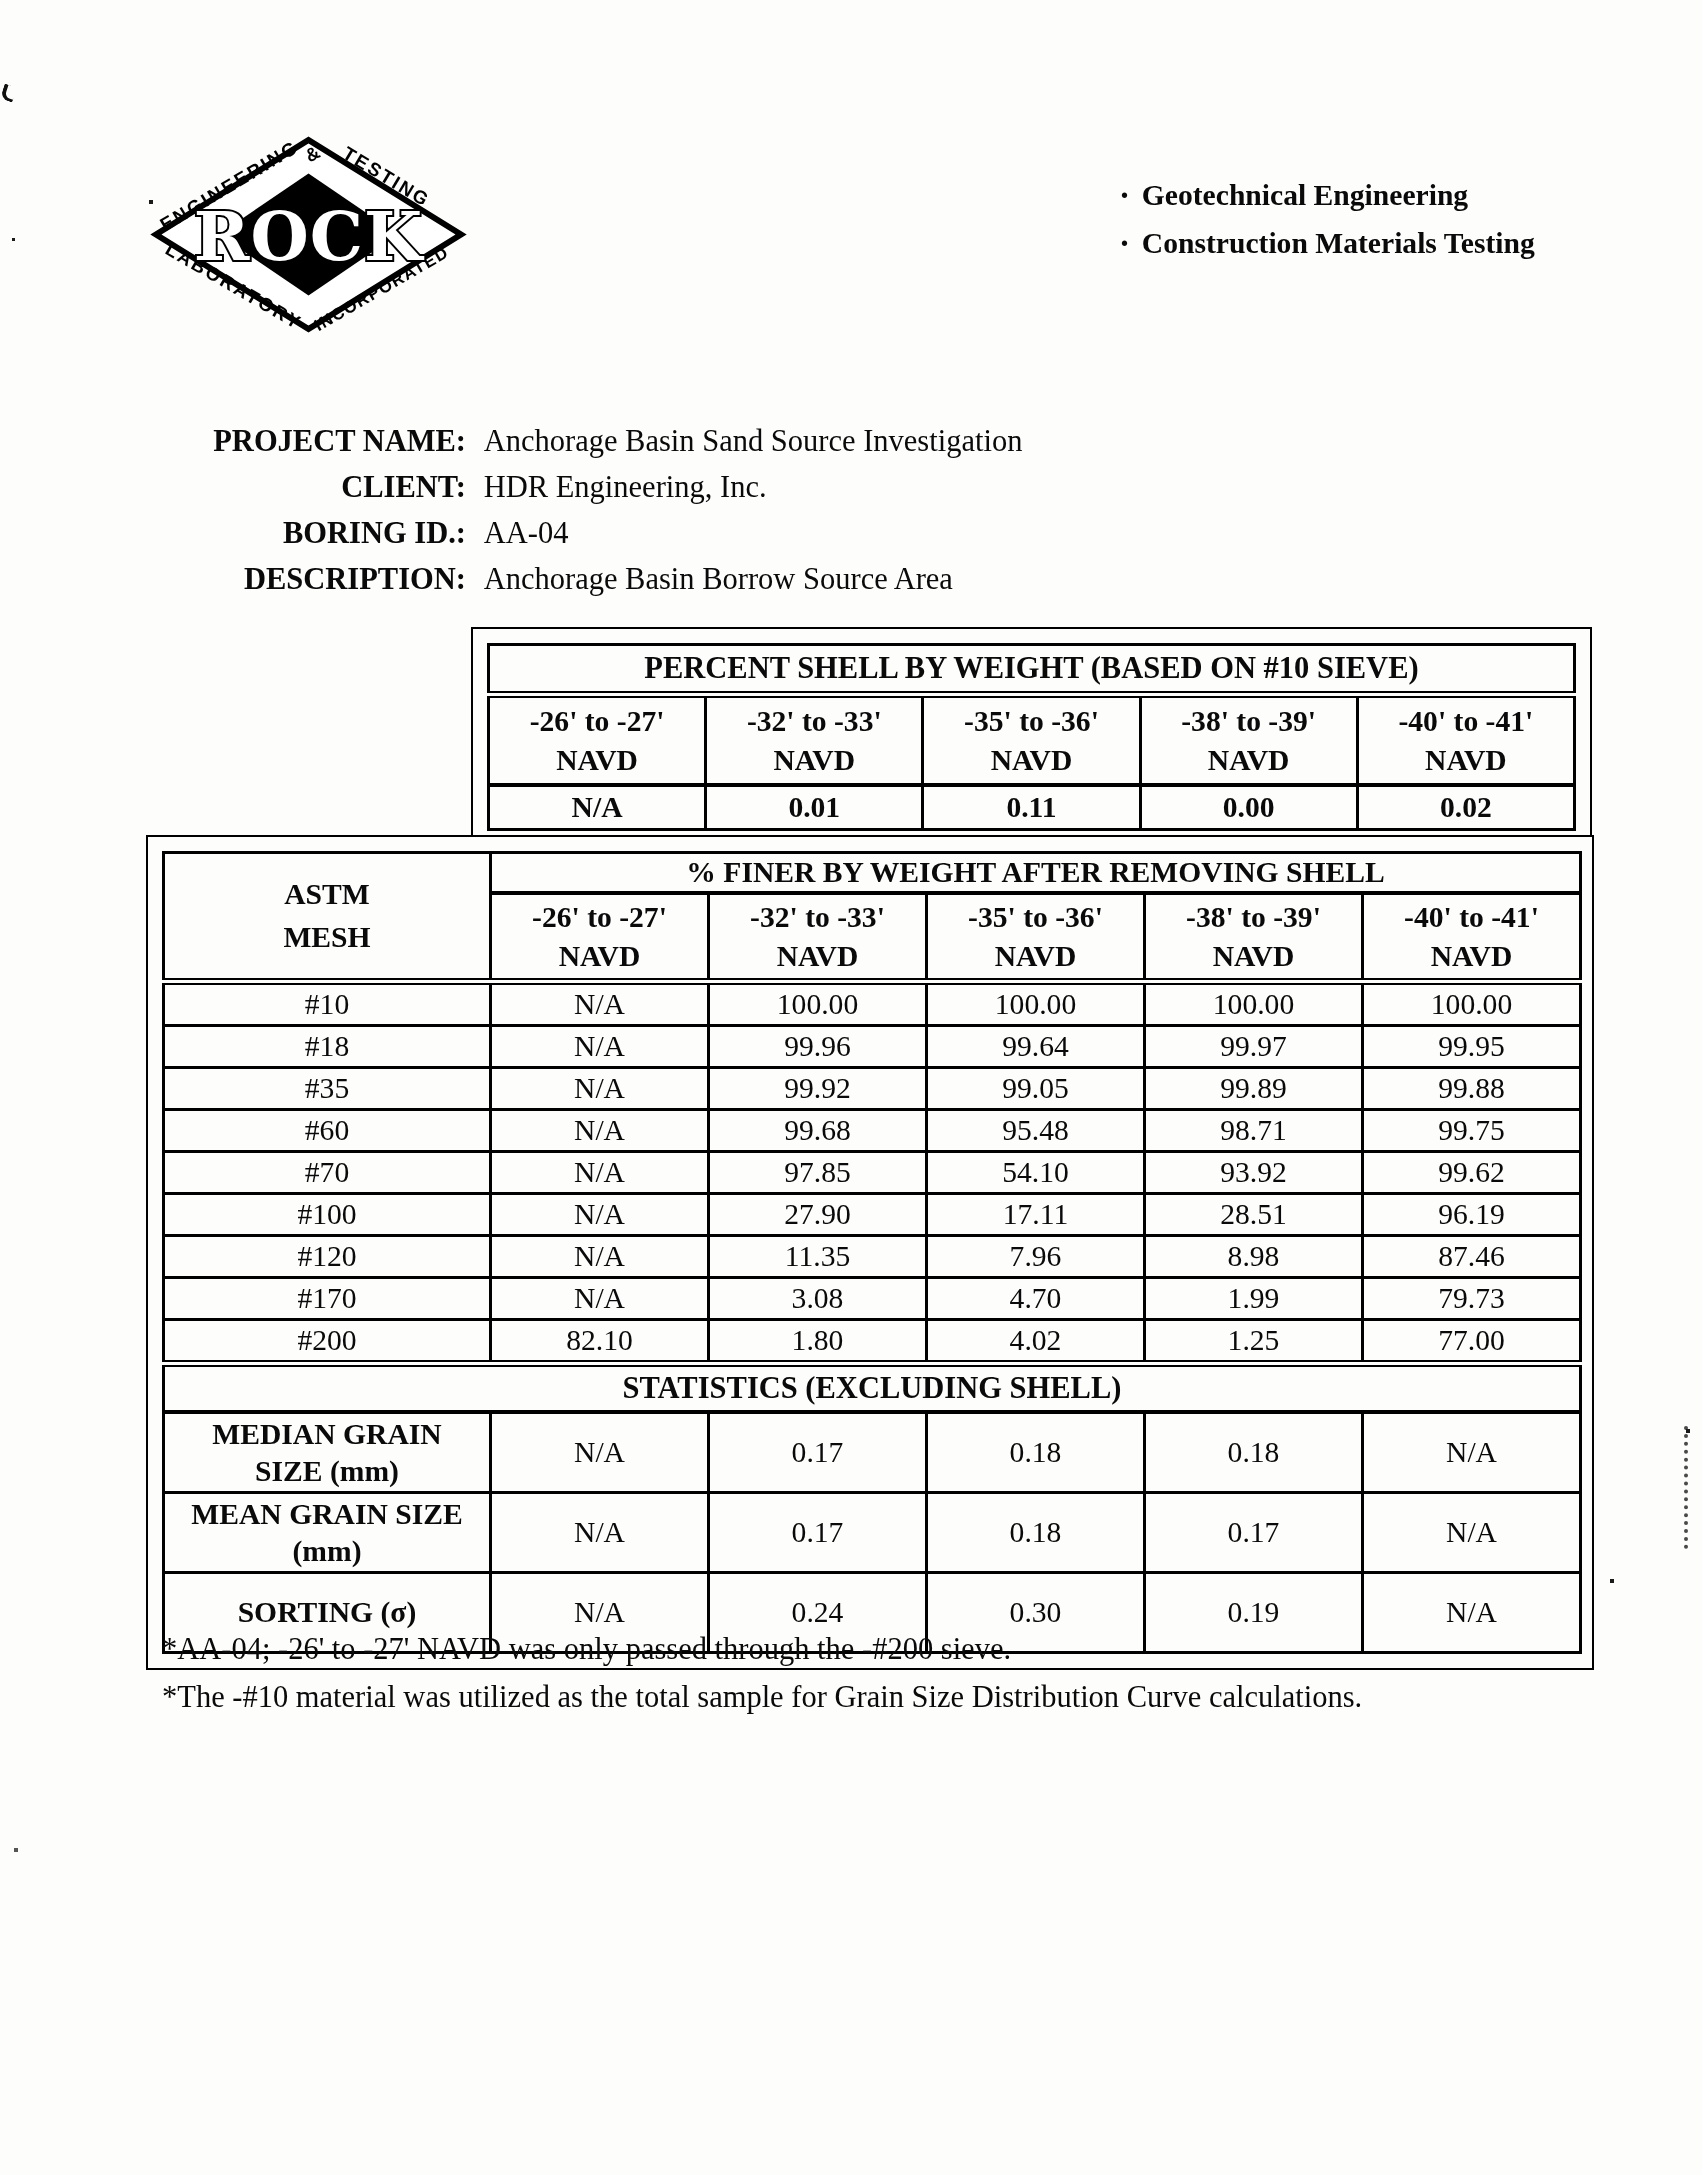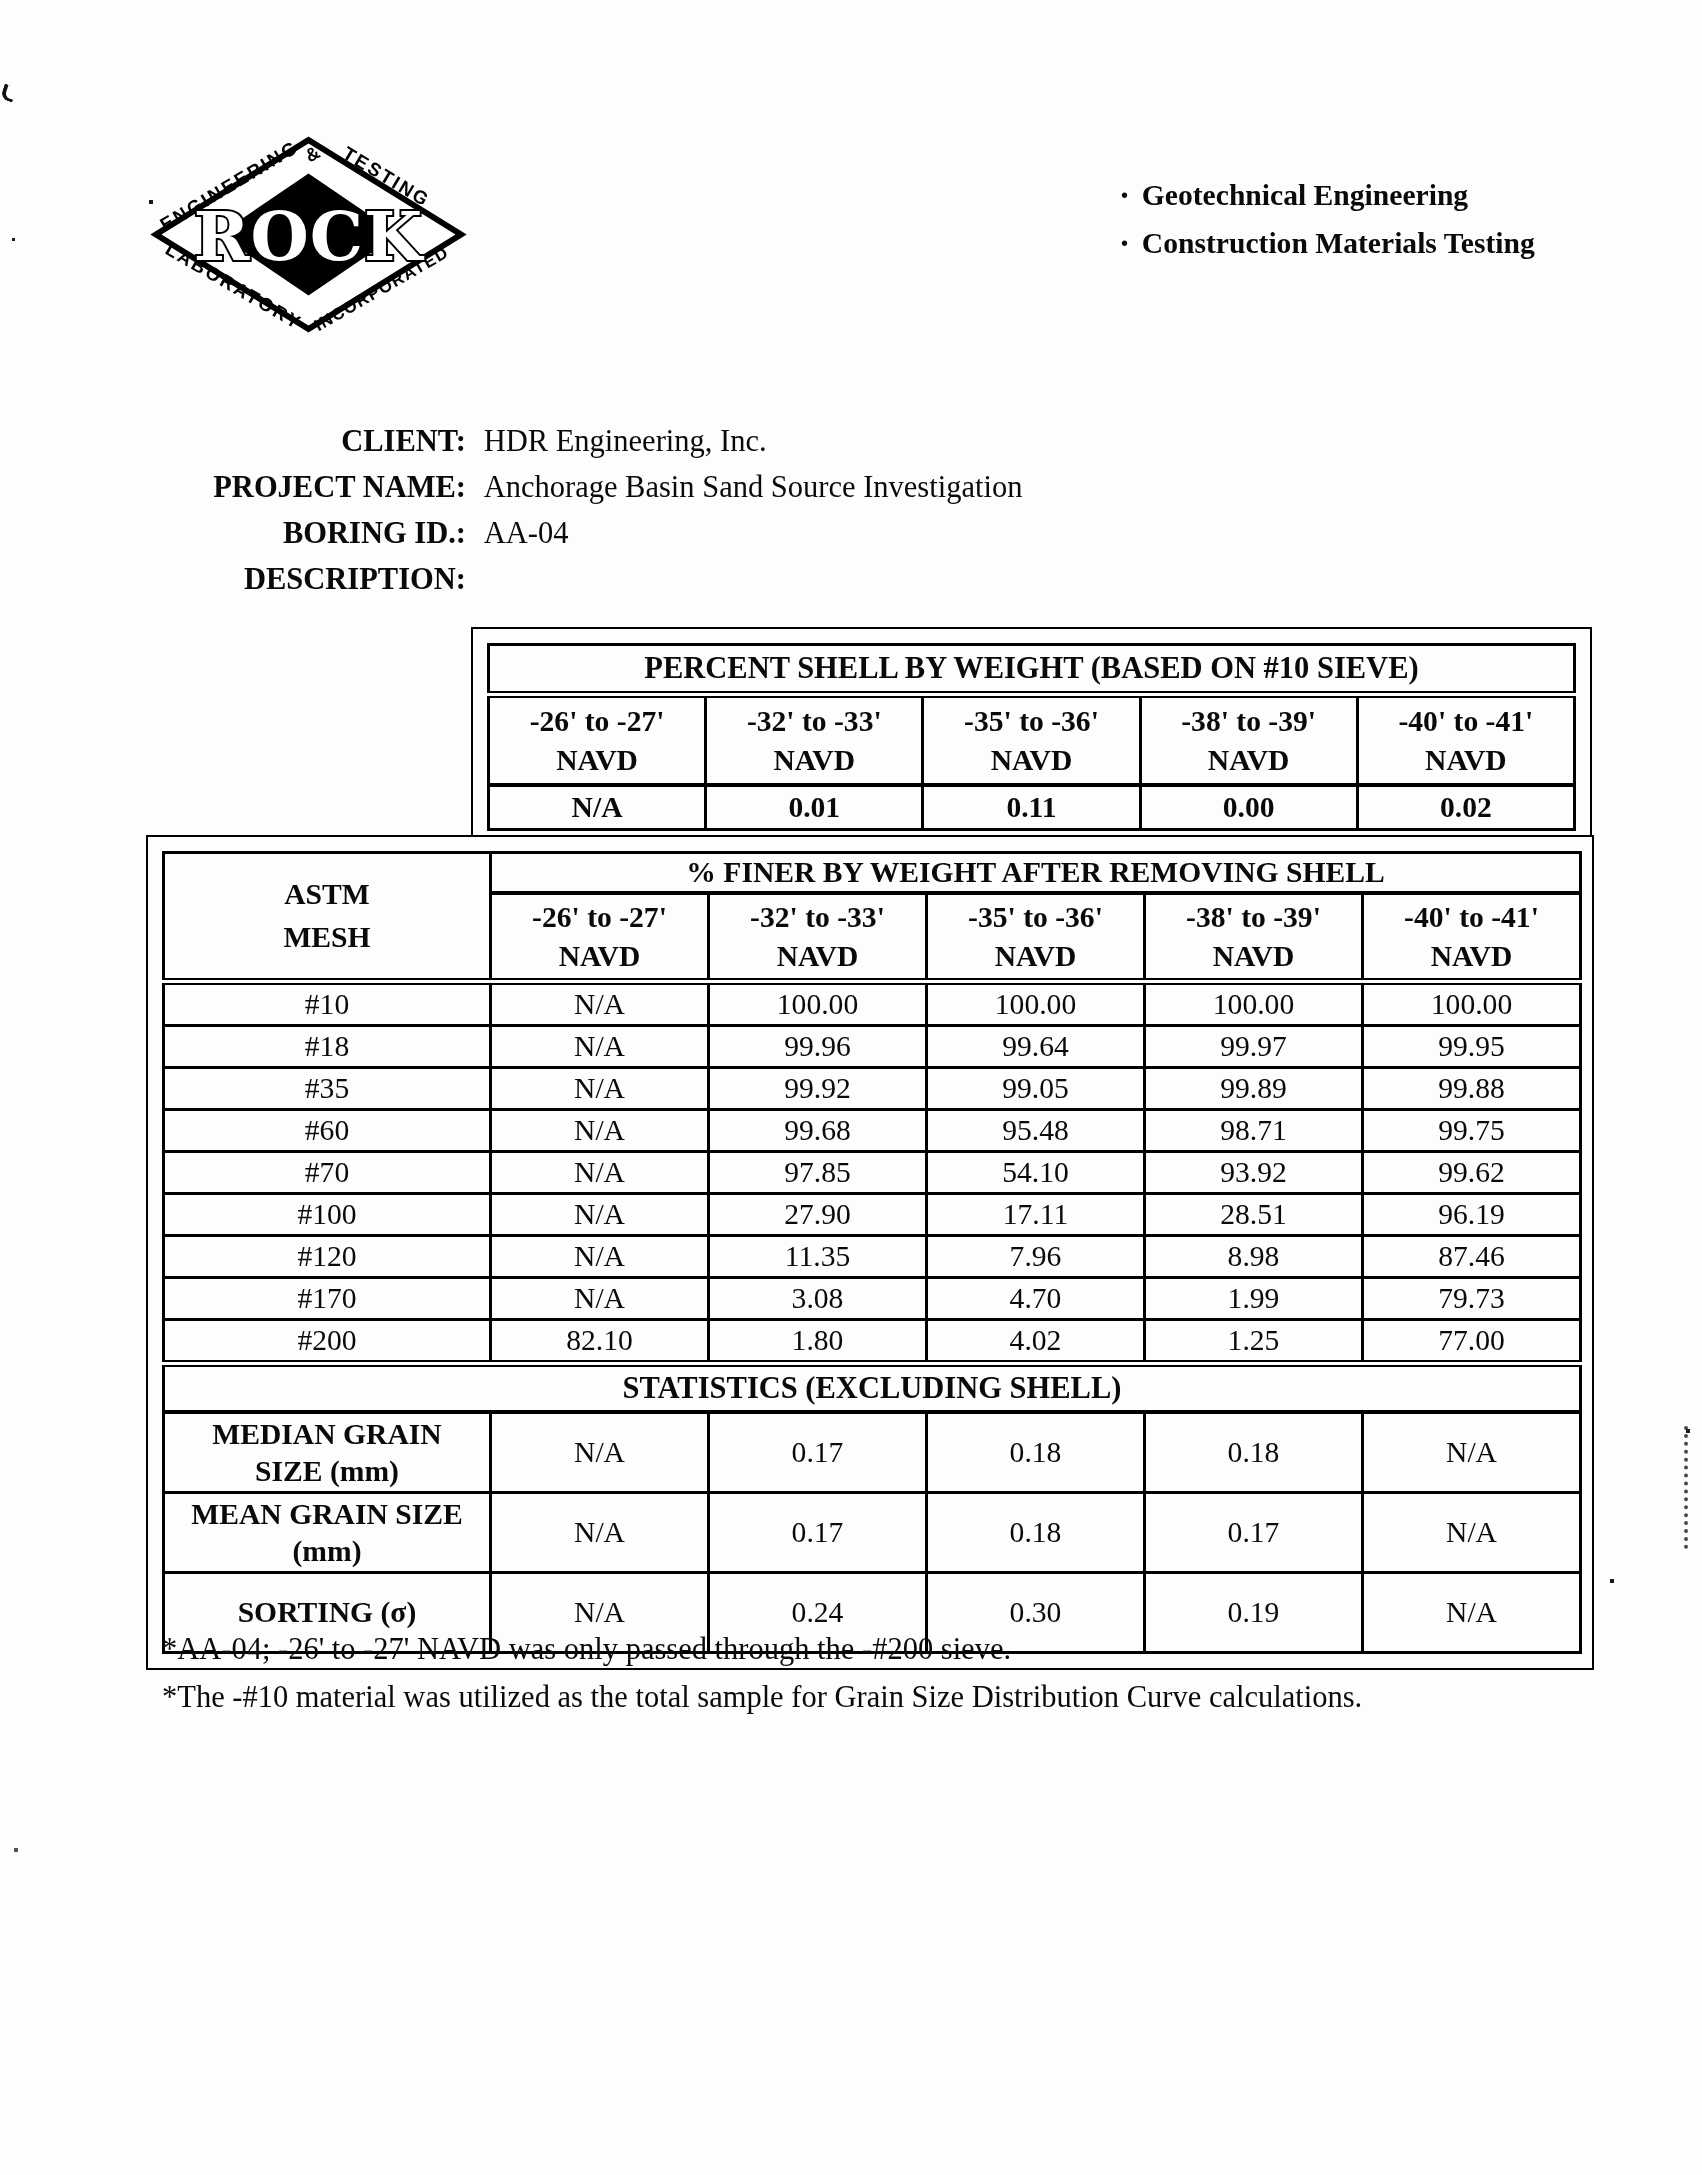--- a/index.html
+++ b/index.html
@@ -76,33 +76,34 @@
       <span>Geotechnical Engineering</span>
     </div>
     <div class="service-line">
       <span class="bullet">·</span>
       <span>Construction Materials Testing</span>
     </div>
   </div>
 
   <div class="project">
     <div class="prow">
+      <div class="plabel">PROJECT NAME:</div>
+      <div class="pvalue">Anchorage Basin Sand Source Investigation</div>
+    </div>
+    <div class="prow">
       <div class="plabel">CLIENT:</div>
       <div class="pvalue">HDR Engineering, Inc.</div>
-    </div>
-    <div class="prow">
-      <div class="plabel">PROJECT NAME:</div>
-      <div class="pvalue">Anchorage Basin Sand Source Investigation</div>
     </div>
     <div class="prow">
       <div class="plabel">BORING ID.:</div>
       <div class="pvalue">AA-04</div>
     </div>
     <div class="prow">
       <div class="plabel">DESCRIPTION:</div>
+      <div class="pvalue">Anchorage Basin Borrow Source Area</div>
     </div>
   </div>
 
   <div class="tblwrap t1wrap t1">
     <table>
       <tbody>
           <tr class="title-row">
         <td colspan="5">PERCENT SHELL BY WEIGHT (BASED ON #10 SIEVE)</td>
       </tr>
       <tr class="head-row">

